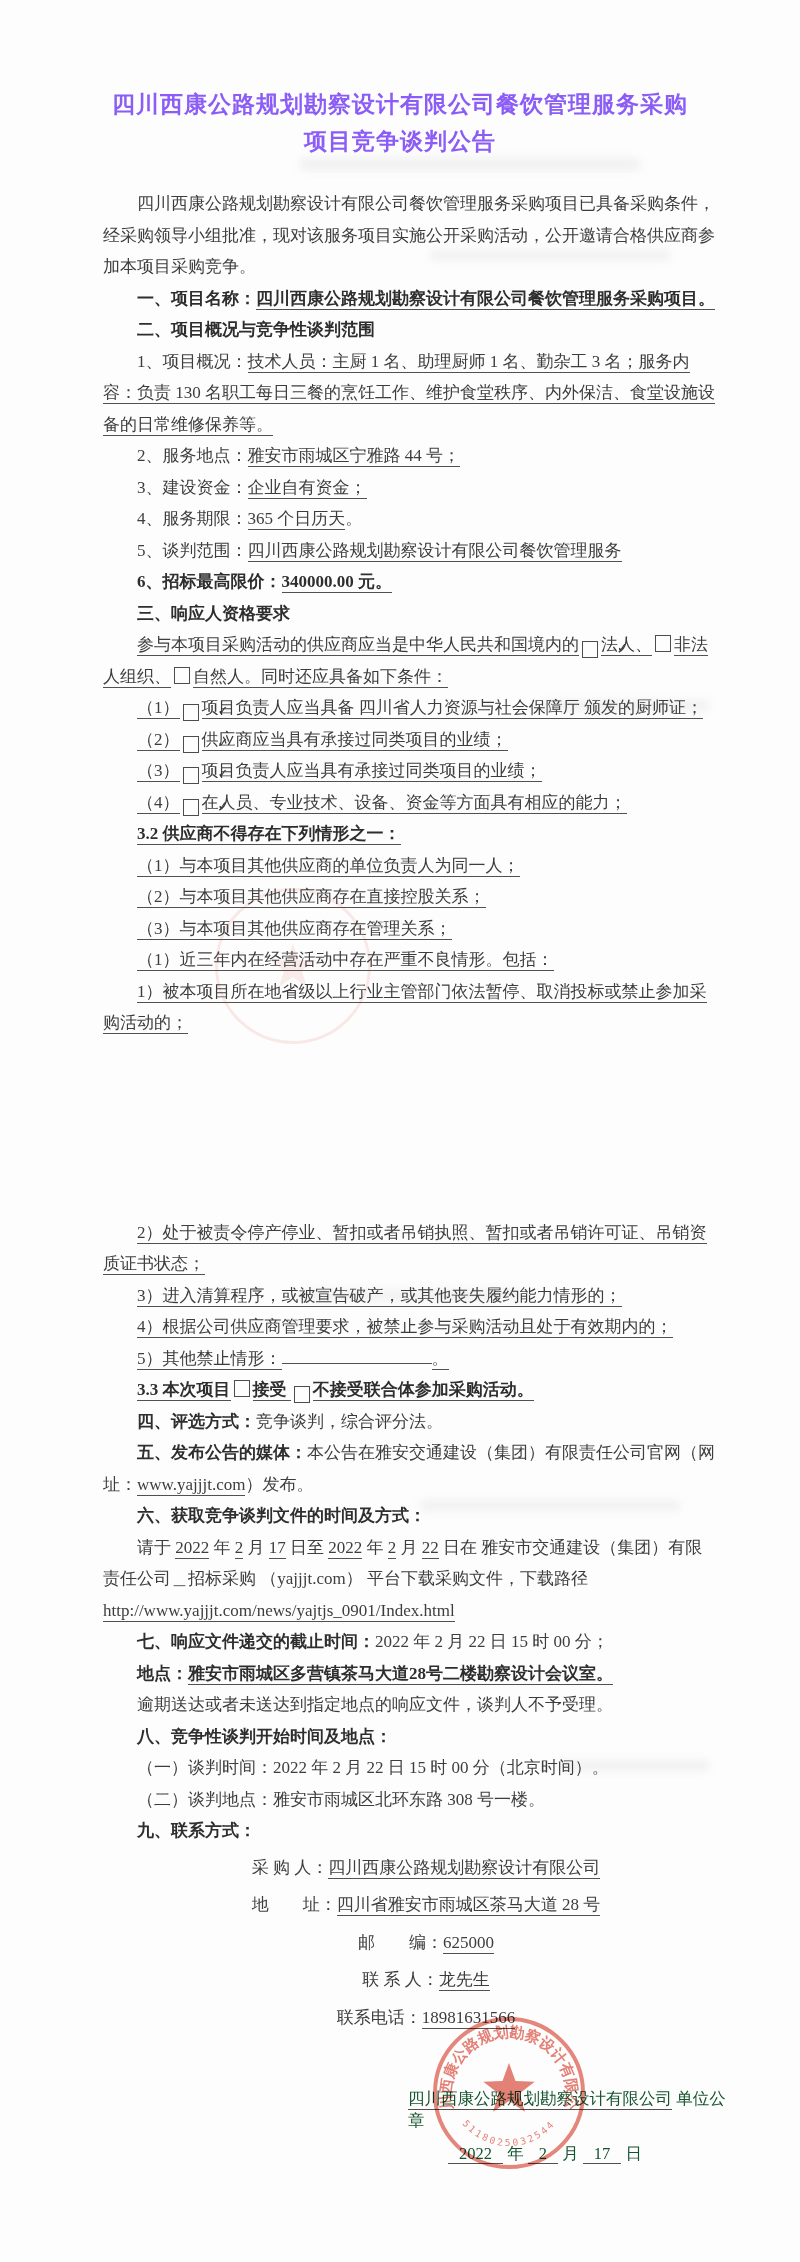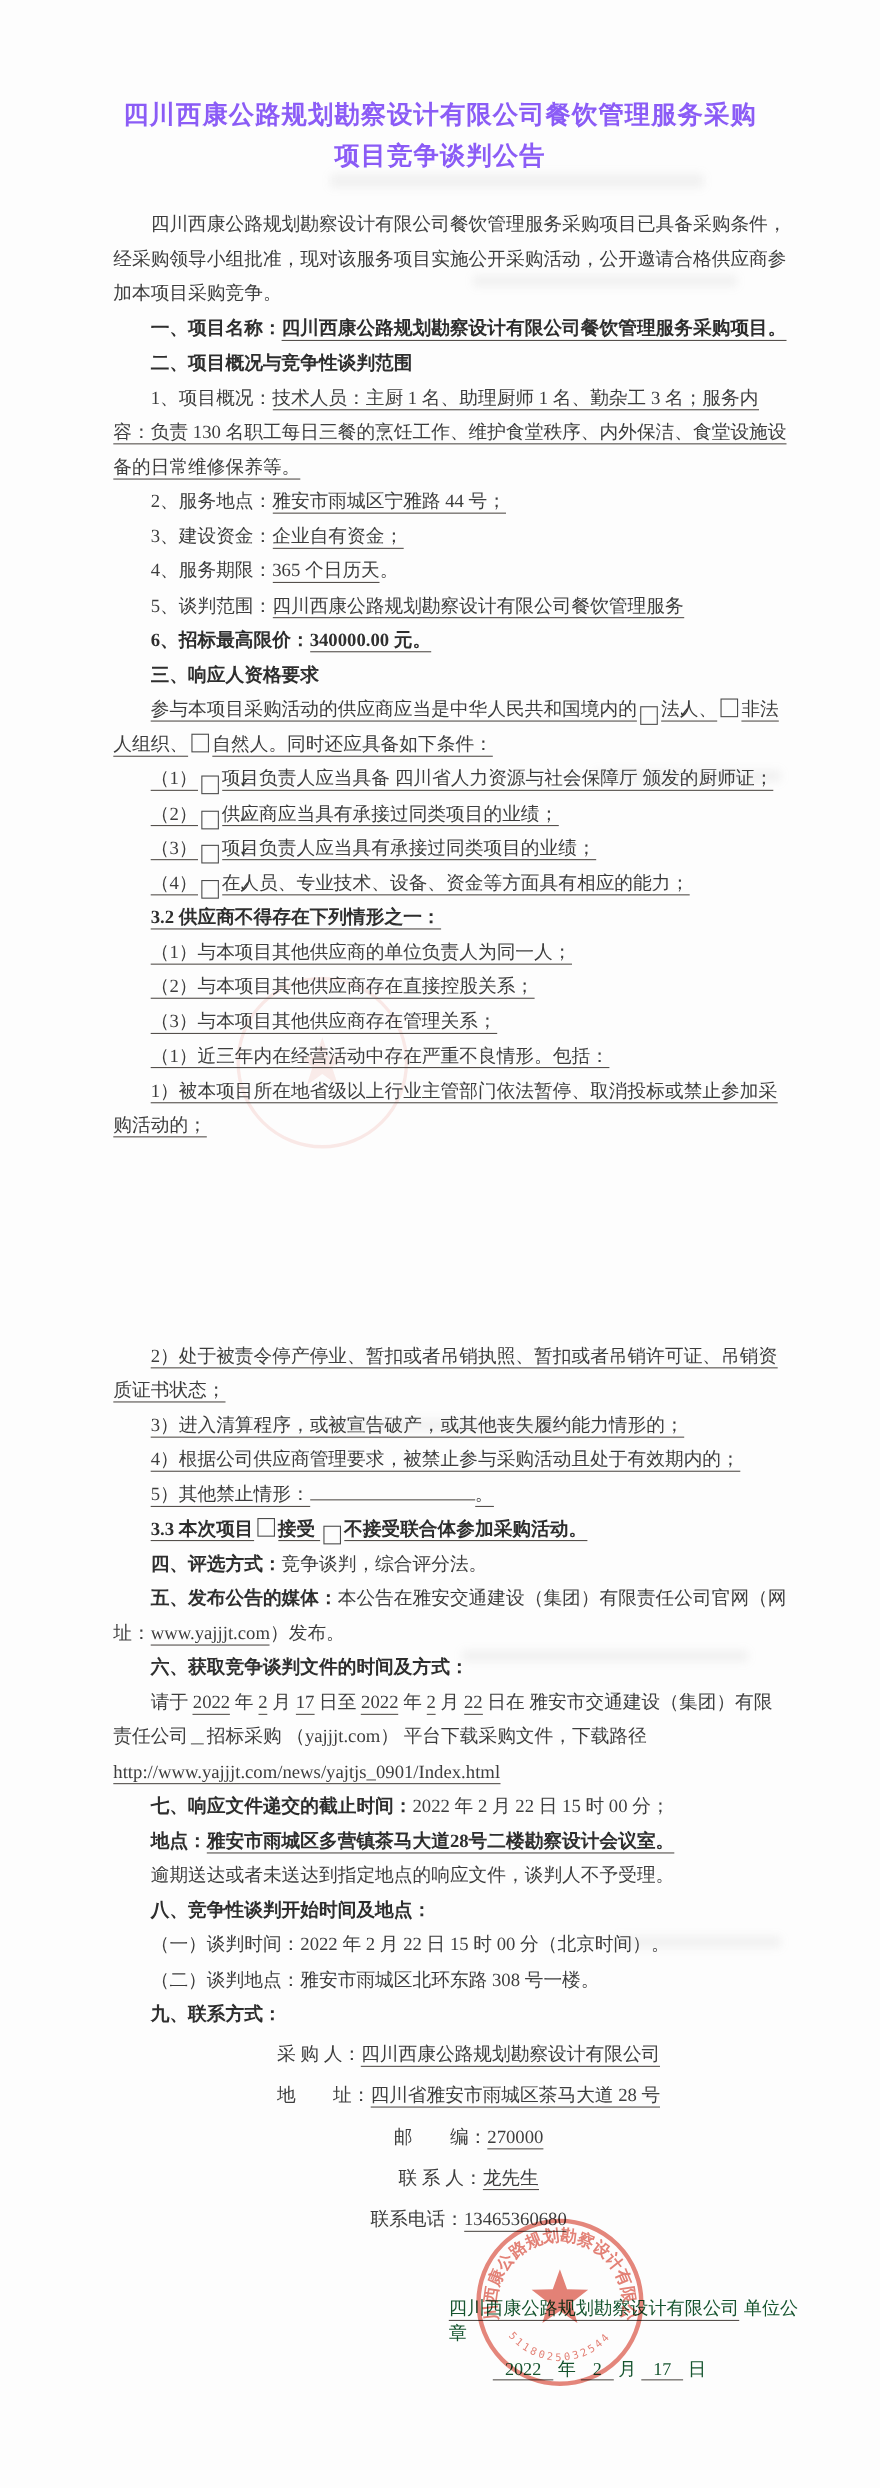--- a/index.html
+++ b/index.html
@@ -141,23 +141,23 @@
       <p class="ln ind"><span>请于 </span><span class="u">2022</span><span> 年 </span><span class="u">2</span><span> 月 </span><span class="u">17</span><span> 日至 </span><span class="u">2022</span><span> 年 </span><span class="u">2</span><span> 月 </span><span class="u">22</span><span> 日在 雅安市交通建设（集团）有限责任公司＿招标采购 （yajjjt.com） 平台下载采购文件，下载路径 </span><span class="u">http://www.yajjjt.com/news/yajtjs_0901/Index.html</span></p>
       <p class="ln ind"><span class="bd">七、响应文件递交的截止时间：</span><span>2022 年 2 月 22 日 15 时 00 分；</span></p>
       <p class="ln ind"><span class="bd">地点：</span><span class="u bd">雅安市雨城区多营镇茶马大道28号二楼勘察设计会议室。</span></p>
       <p class="ln ind"><span>逾期送达或者未送达到指定地点的响应文件，谈判人不予受理。</span></p>
       <p class="ln ind"><span class="bd">八、竞争性谈判开始时间及地点：</span></p>
       <p class="ln ind"><span>（一）谈判时间：2022 年 2 月 22 日 15 时 00 分（北京时间）。</span></p>
       <p class="ln ind"><span>（二）谈判地点：雅安市雨城区北环东路 308 号一楼。</span></p>
       <p class="ln ind"><span class="bd">九、联系方式：</span></p>
       <p class="ln contact"><span>采 购 人：</span><span class="u">四川西康公路规划勘察设计有限公司</span></p>
       <p class="ln contact"><span>地　　址：</span><span class="u">四川省雅安市雨城区茶马大道 28 号</span></p>
-      <p class="ln contact"><span>邮　　编：</span><span class="u">270000</span></p>
+      <p class="ln contact"><span>邮　　编：</span><span class="u">625000</span></p>
       <p class="ln contact"><span>联 系 人：</span><span class="u">龙先生</span></p>
-      <p class="ln contact"><span>联系电话：</span><span class="u">13465360680</span></p>
+      <p class="ln contact"><span>联系电话：</span><span class="u">18981631566</span></p>
     </div>
 
   <div class="sig">
     <div><span class="u">四川西康公路规划勘察设计有限公司</span><span> 单位公章</span></div>
     <div class="sig-line2"><span class="u num">2022</span><span> 年 </span><span class="u num">2</span><span> 月 </span><span class="u num">17</span><span> 日</span></div>
   </div>
 
   <svg class="seal" viewBox="0 0 158 158" xmlns="http://www.w3.org/2000/svg">
     <defs>
       <path id="arcTop" d="M 23.5 98 A 58 58 0 1 1 134.5 98" fill="none"></path>

